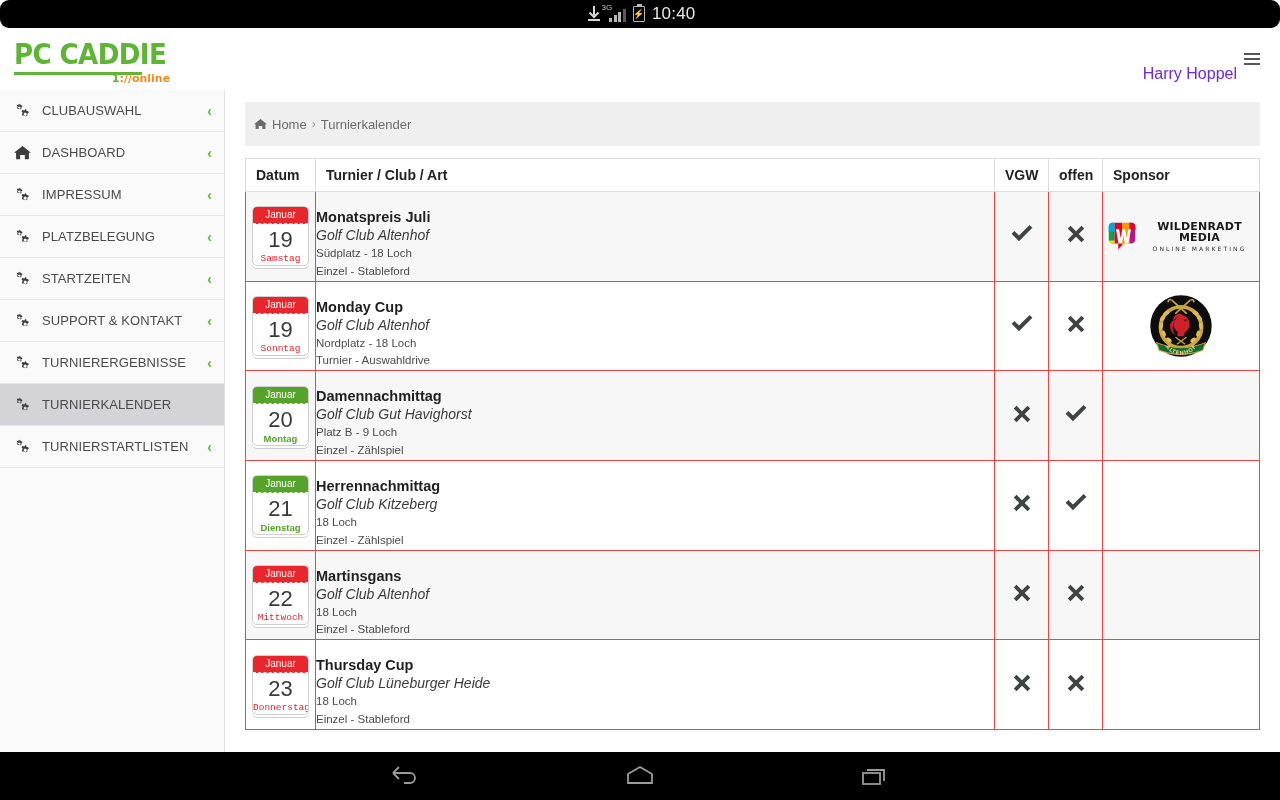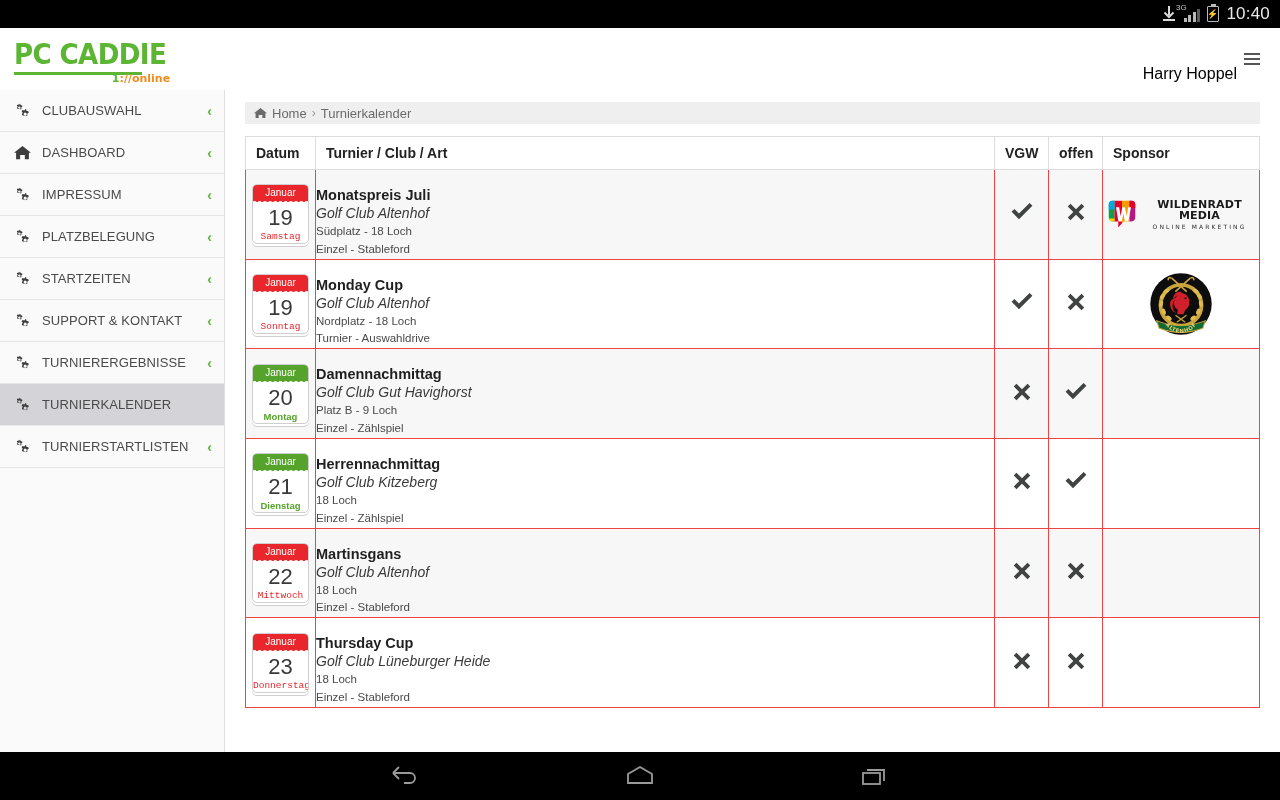--- a/index.html
+++ b/index.html
@@ -6,22 +6,22 @@
   html, body {
     width: 1280px; height: 800px;
     font-family: "Liberation Sans", sans-serif;
     background: #ffffff;
     overflow: hidden;
   }
 
   
   .statusbar {
     height: 28px; background: #000000;
-    display: flex; align-items: center; justify-content: flex-end;
-    padding: 0 10px 0 12px; color: #c8c8c8;
+    display: flex; align-items: center; justify-content: center;
+    padding: 0 10px 0 12px; color: #c8c8c8; border-radius: 9px;
   }
   .statusbar .left { display: flex; align-items: center; gap: 8px; }
   .statusbar .right { display: flex; align-items: center; gap: 7px; }
   .sb-clock { font-size: 17px; color: #e8e8e8; letter-spacing: .2px; }
   .dl-icon { display: block; }
   .sig-wrap { position: relative; display: flex; align-items: flex-end; height: 16px; }
   .sig-wrap .g { font-size: 8px; color: #c8c8c8; position: absolute; top: -2px; left: -1px; line-height: 1; }
   .bars { display: flex; align-items: flex-end; gap: 1.5px; margin-left: 7px; }
   .bars i { display: block; width: 3px; background: #b8b8b8; }
   .bars i:nth-child(1) { height: 4px; }
@@ -47,21 +47,21 @@
   }
   .logo .rule { height: 3px; background: #5cb533; width: 128px; margin-top: 3px; }
   .logo .sub {
     position: absolute; right: -4px; bottom: -5px;
     font-size: 11px; font-weight: 700; line-height: 1;
     font-family: "DejaVu Sans", sans-serif;
   }
   .logo .sub .one { color: #5cb533; }
   .logo .sub .rest { color: #f08b1d; }
   .userbox { display: flex; align-items: center; gap: 7px; cursor: pointer; }
-  .username { font-size: 16px; color: #000000; margin-top: 29px; }
+  .username { font-size: 16px; color: #6d28d9; margin-top: 29px; }
   .hamburger { display: flex; flex-direction: column; gap: 3px; }
   .hamburger i { display: block; width: 16px; height: 2px; background: #555555; }
 
   
   .shell { display: flex; height: 662px; background: #ffffff; }
 
   
   .sidebar {
     width: 225px; flex: 0 0 225px;
     background: #fafafa; border-right: 1px solid #e0e0e0;
@@ -75,21 +75,21 @@
   .navitem.active { background: #d4d4d8; }
   .navitem .label {
     flex: 1; font-size: 13px; color: #4a4a4a; letter-spacing: .1px;
   }
   .navitem .chev { color: #62b43a; font-size: 14px; line-height: 1; font-weight: 600; }
   .navicon { width: 17px; height: 16px; display: block; flex: 0 0 17px; color: #3d3d3d; }
 
   
   .content { flex: 1; background: #ffffff; padding: 12px 20px 0 20px; }
   .breadcrumb {
-    background: #efefef; height: 22px; display: flex; align-items: center;
+    background: #efefef; height: 44px; display: flex; align-items: center;
     padding: 0 9px; gap: 5px; font-size: 13px; color: #6b6b6b; margin-bottom: 12px;
   }
   .breadcrumb .home-ic { width: 13px; height: 12px; display: block; color: #6b6b6b; }
   .breadcrumb .crumb { color: #6b6b6b; cursor: pointer; }
   .breadcrumb .sep { color: #9a9a9a; font-size: 12px; }
 
   
   table.cal { width: 1014px; border-collapse: collapse; table-layout: fixed; padding-left: 40px; }
   table.cal th {
     text-align: left; font-size: 14px; font-weight: 700; color: #222;

